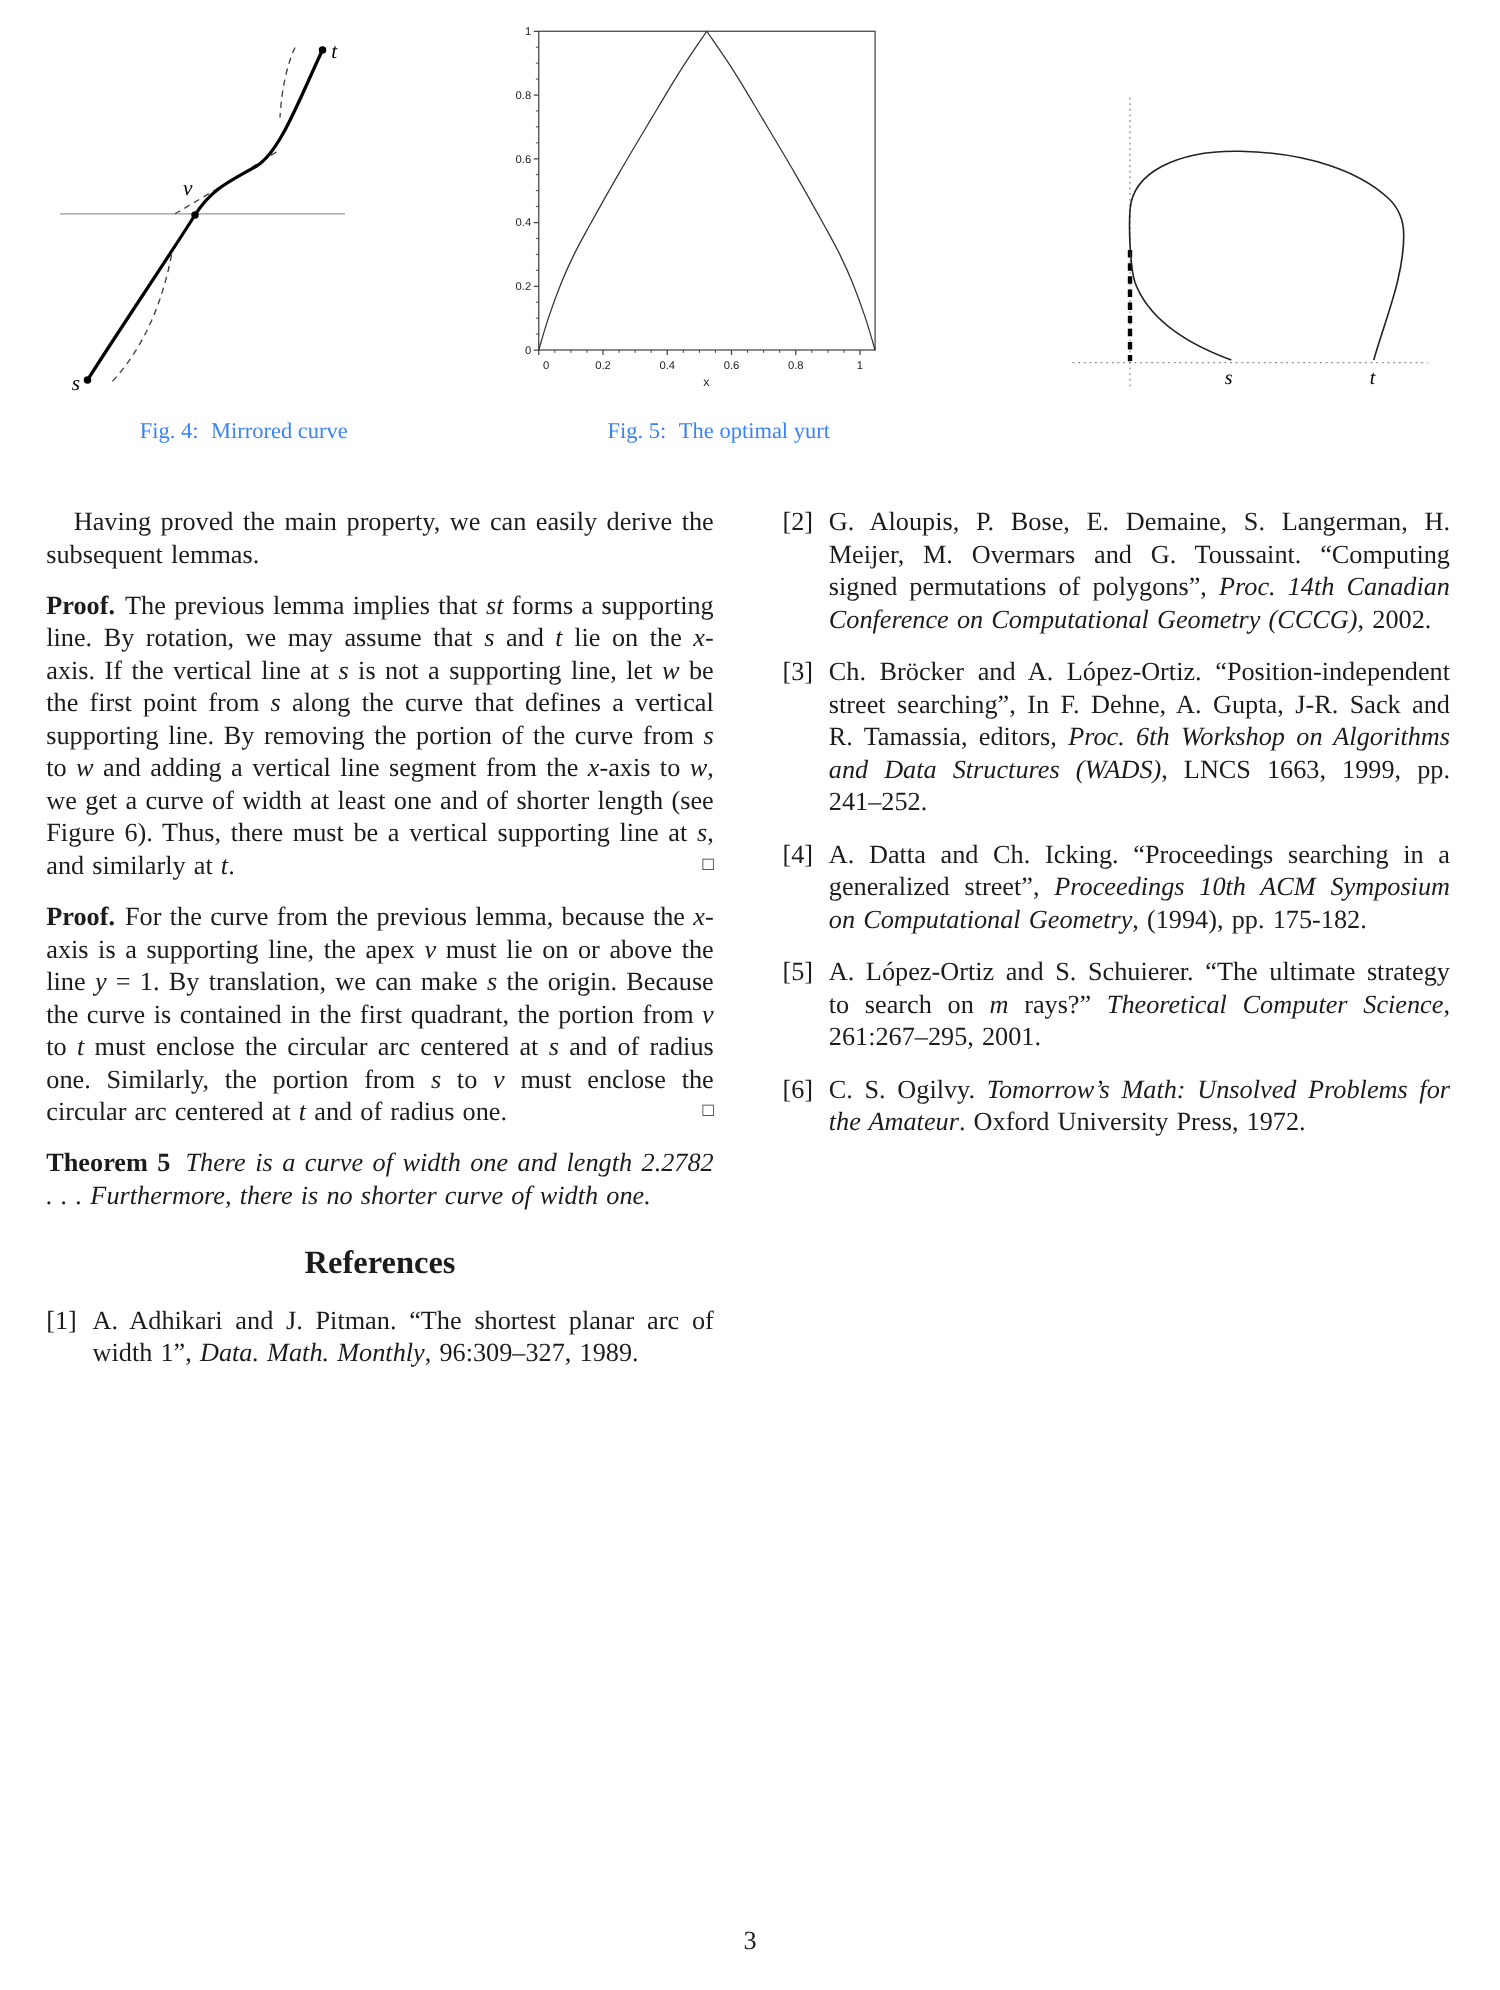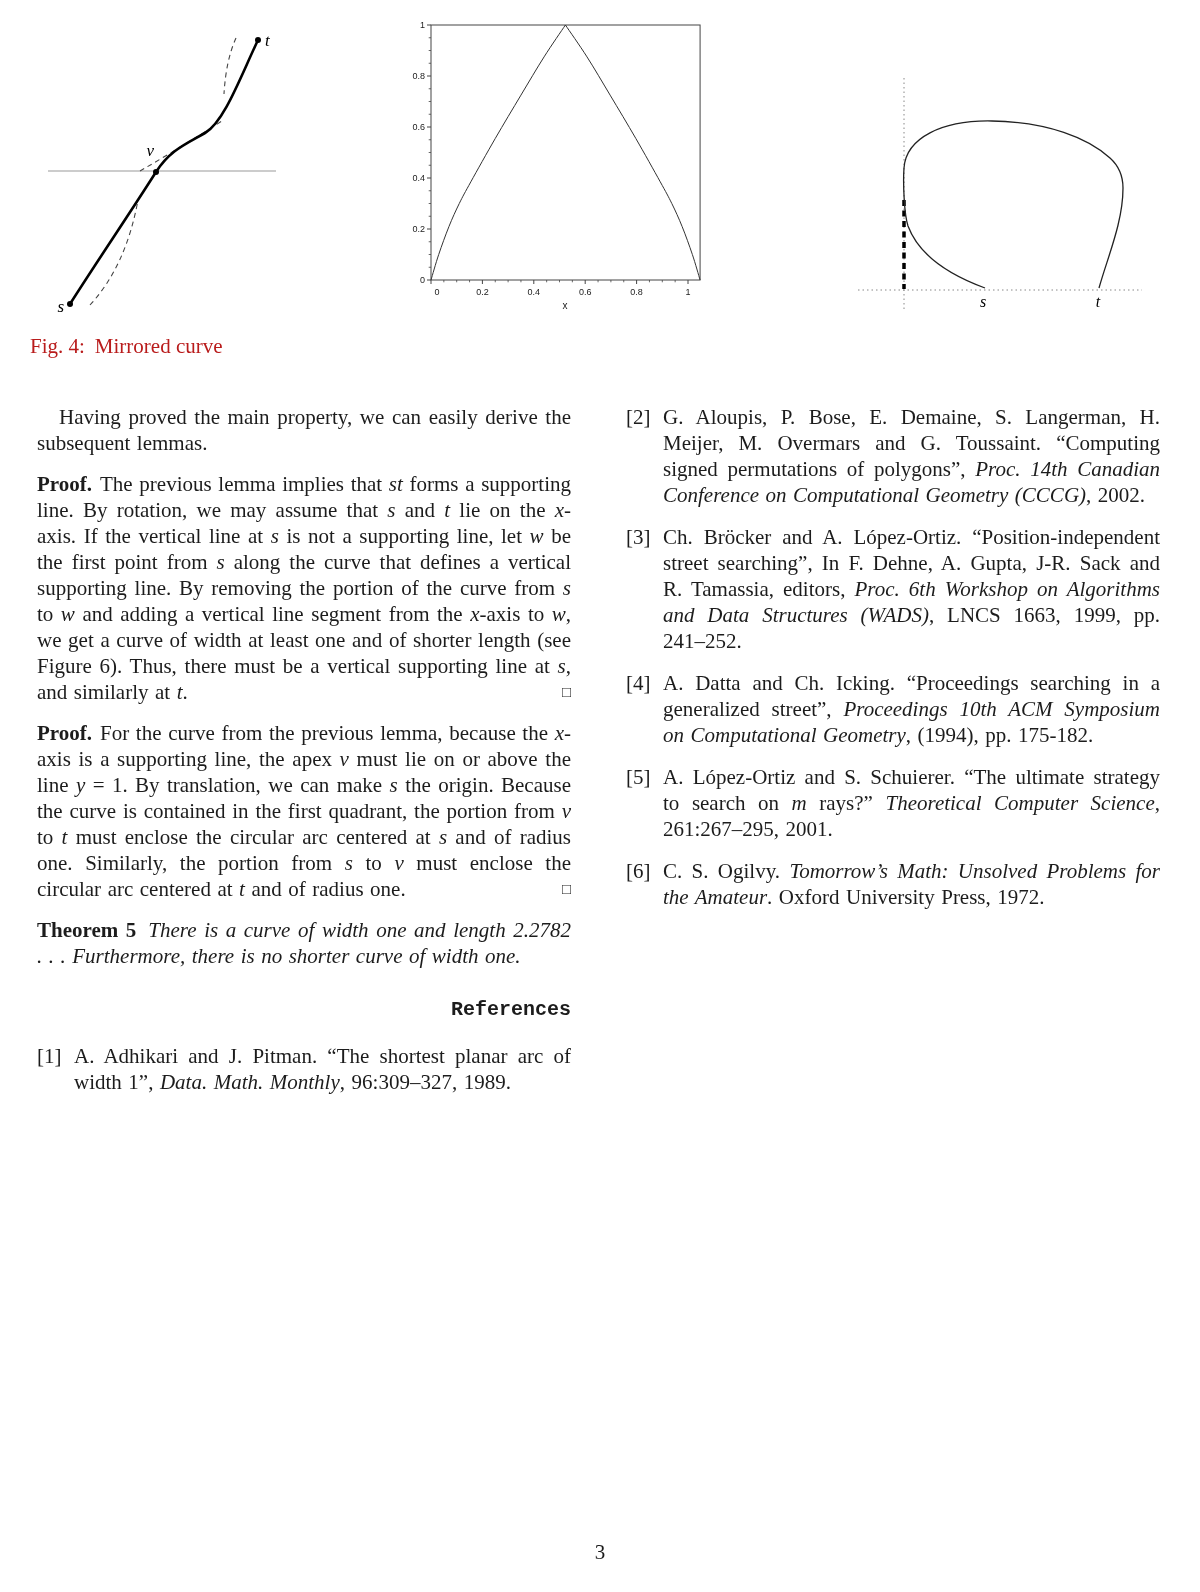--- a/index.html
+++ b/index.html
@@ -1,39 +1,39 @@
 <!DOCTYPE html>
 <html><head>
 <meta charset="utf-8">
 <style>
   html,body{margin:0;padding:0;background:#ffffff;}
   .page{position:relative;width:1200px;height:1592px;background:#fff;
         font-family:"Liberation Serif", serif;color:#1c1c1c;overflow:hidden;}
 
   
   .fig-svg{position:absolute;}
-  .caption{position:absolute;top:334px;width:330px;text-align:left;
-           font-size:21px;color:#b91c1c;white-space:nowrap;}
+  .caption{position:absolute;top:334px;width:330px;text-align:center;
+           font-size:18px;color:#3b82f6;white-space:nowrap;}
   .cap-text{margin-left:10px;}
 
   
   .col{position:absolute;top:404px;width:534px;font-size:21px;line-height:26px;
        text-align:justify;word-spacing:0.06em;}
   .col-left{left:37px;}
   .col-right{left:626px;}
   p.body-par{margin:0 0 15px 0;font-family:Liberation Serif, serif;}
   .indent{text-indent:22px;}
   .it{font-style:italic;}
   .thm-label{font-weight:bold;margin-right:12px;}
   .proof-label{font-weight:bold;margin-right:8px;}
   .qed{float:right;font-size:15px;line-height:26px;}
   .lemma-body{font-style:italic;}
 
-  .refs-heading{font-family:Liberation Mono, monospace;font-weight:bold;
-                font-size:20px;margin:28px 0 20px 0;text-align:right;}
+  .refs-heading{font-family:Liberation Serif, serif;font-weight:bold;
+                font-size:26px;margin:28px 0 20px 0;text-align:center;}
   .ref-item{display:flex;margin:0 0 16px 0;}
   .ref-label{flex:none;width:37px;}
   .ref-text{flex:1;text-align:justify;}
 
   .page-number{position:absolute;top:1540px;left:0;width:1200px;
                text-align:center;font-size:21px;}
 
   svg text.pt-label{font-style:italic;font-family:"Liberation Serif", serif;}
 </style>
 </head>
@@ -112,20 +112,23 @@
         <line x1="251.45000000000002" y1="270" x2="251.45000000000002" y2="272.3" stroke="#444" stroke-width="0.8"></line>
         <line x1="33" y1="53.24999999999997" x2="30.7" y2="53.24999999999997" stroke="#444" stroke-width="0.8"></line>
         <line x1="264.3" y1="270" x2="264.3" y2="272.3" stroke="#444" stroke-width="0.8"></line>
         <line x1="33" y1="40.5" x2="30.7" y2="40.5" stroke="#444" stroke-width="0.8"></line>
         <line x1="277.15" y1="270" x2="277.15" y2="272.3" stroke="#444" stroke-width="0.8"></line>
         <line x1="33" y1="27.74999999999997" x2="30.7" y2="27.74999999999997" stroke="#444" stroke-width="0.8"></line>
         <path d="M33,270C34.285,265.75 37.711666666666666,253.425 40.71,244.5C43.708333333333336,235.575 47.56333333333333,224.95 50.99,216.45C54.41666666666667,207.95 57.62916666666666,200.9375 61.269999999999996,193.5C64.91083333333333,186.0625 66.83833333333334,182.6625 72.83500000000001,171.825C78.83166666666668,160.98749999999998 88.89750000000001,142.92499999999998 97.25,128.475C105.60249999999999,114.02499999999999 114.81166666666665,98.725 122.94999999999999,85.125C131.0883333333333,71.525 138.66983333333332,58.5625 146.07999999999998,46.875C153.49016666666665,35.1875 163.85583333333332,20.3125 167.411,15 M167.411,15C171.00900000000001,20.3125 181.546,35.1875 188.999,46.875C196.452,58.5625 203.99066666666664,71.525 212.129,85.125C220.26733333333334,98.725 229.4765,114.02499999999999 237.829,128.475C246.18150000000003,142.92499999999998 256.24733333333336,160.98749999999998 262.244,171.825C268.2406666666667,182.6625 270.1681666666667,186.0625 273.809,193.5C277.44983333333334,200.9375 280.6623333333333,207.95 284.089,216.45C287.5156666666667,224.95 291.37066666666664,235.575 294.36899999999997,244.5C297.3673333333333,253.425 300.794,265.75 302.079,270" fill="none" stroke="#333" stroke-width="1"></path>
       </g>
     <text x="167" y="299" text-anchor="middle" font-size="10" fill="#222" font-family="Liberation Sans, sans-serif">x</text>
   </svg>
+  <div class="caption" style="left:410px;">
+    <span class="cap-label">Fig. 5:</span><span class="cap-text">The optimal yurt</span>
+  </div>
 
   <svg class="fig-svg" style="left:850px;top:30px;" width="300" height="290" viewBox="0 0 300 290">
     <line x1="54" y1="48" x2="54" y2="282" stroke="#888" stroke-width="1" stroke-dasharray="1.5,3"></line>
     <line x1="8" y1="260" x2="292" y2="260" stroke="#888" stroke-width="1" stroke-dasharray="1.5,3"></line>
     <line x1="54" y1="170" x2="54" y2="259" stroke="#000" stroke-width="3.5" stroke-dasharray="6,4.5"></line>
     <path d="M135,258 C105,247 70,228 58,196 C54,184 53,152 54,138 C56,108 92,90 142,91
              C198,92 238,108 260,128 C270,137 273,147 273,158 C273,192 258,226 249,258" fill="none" stroke="#222" stroke-width="1.3"></path>
     <text class="pt-label" x="133" y="277" text-anchor="middle" font-size="16">s</text>
     <text class="pt-label" x="248" y="277" text-anchor="middle" font-size="16">t</text>
   </svg>

